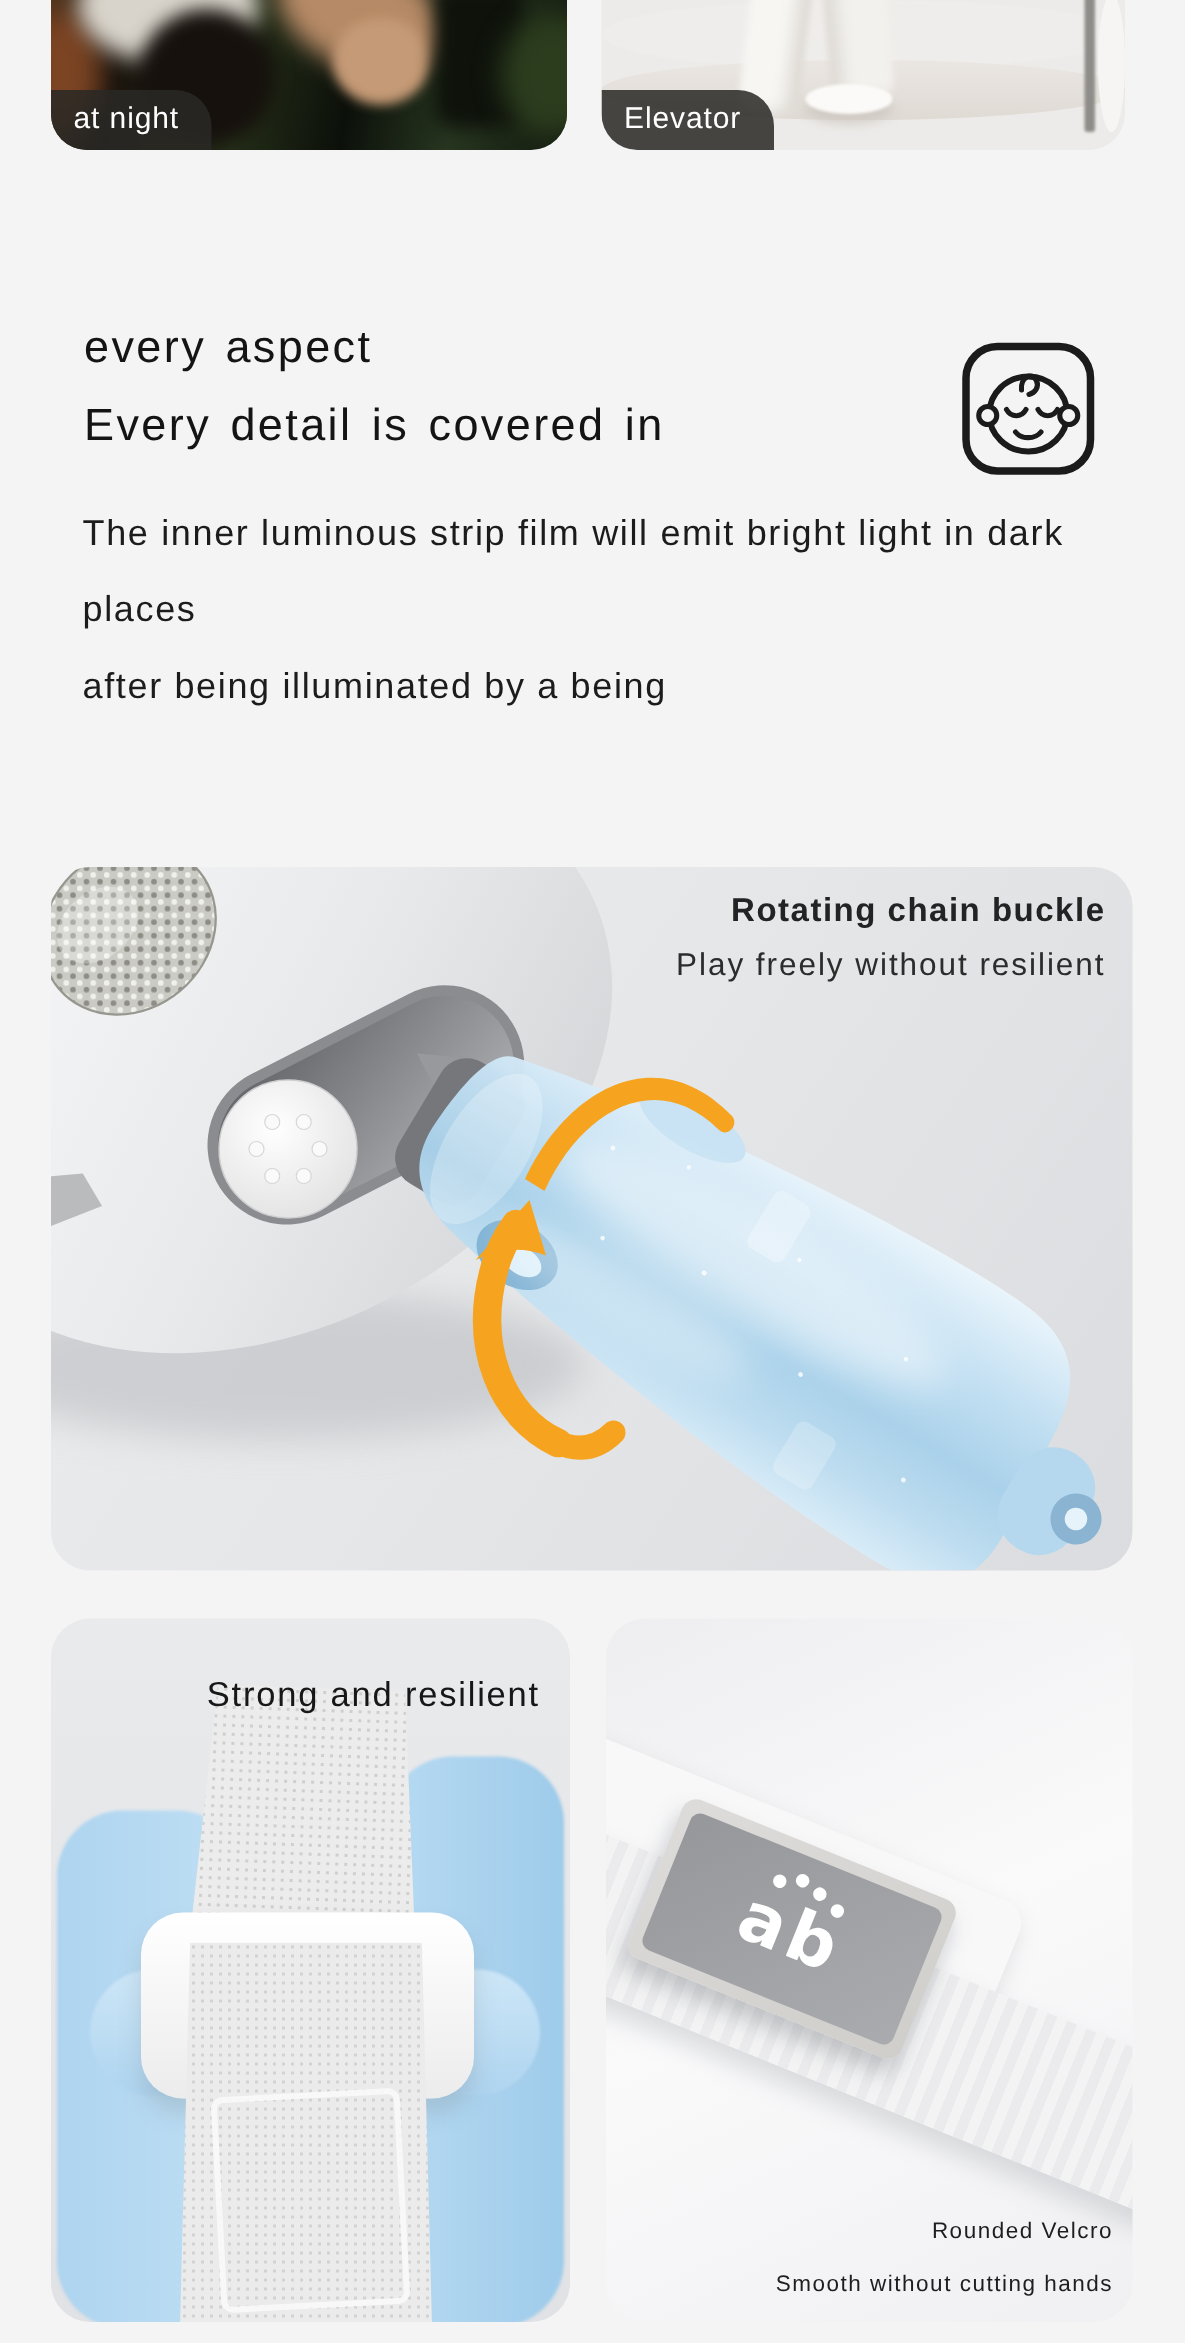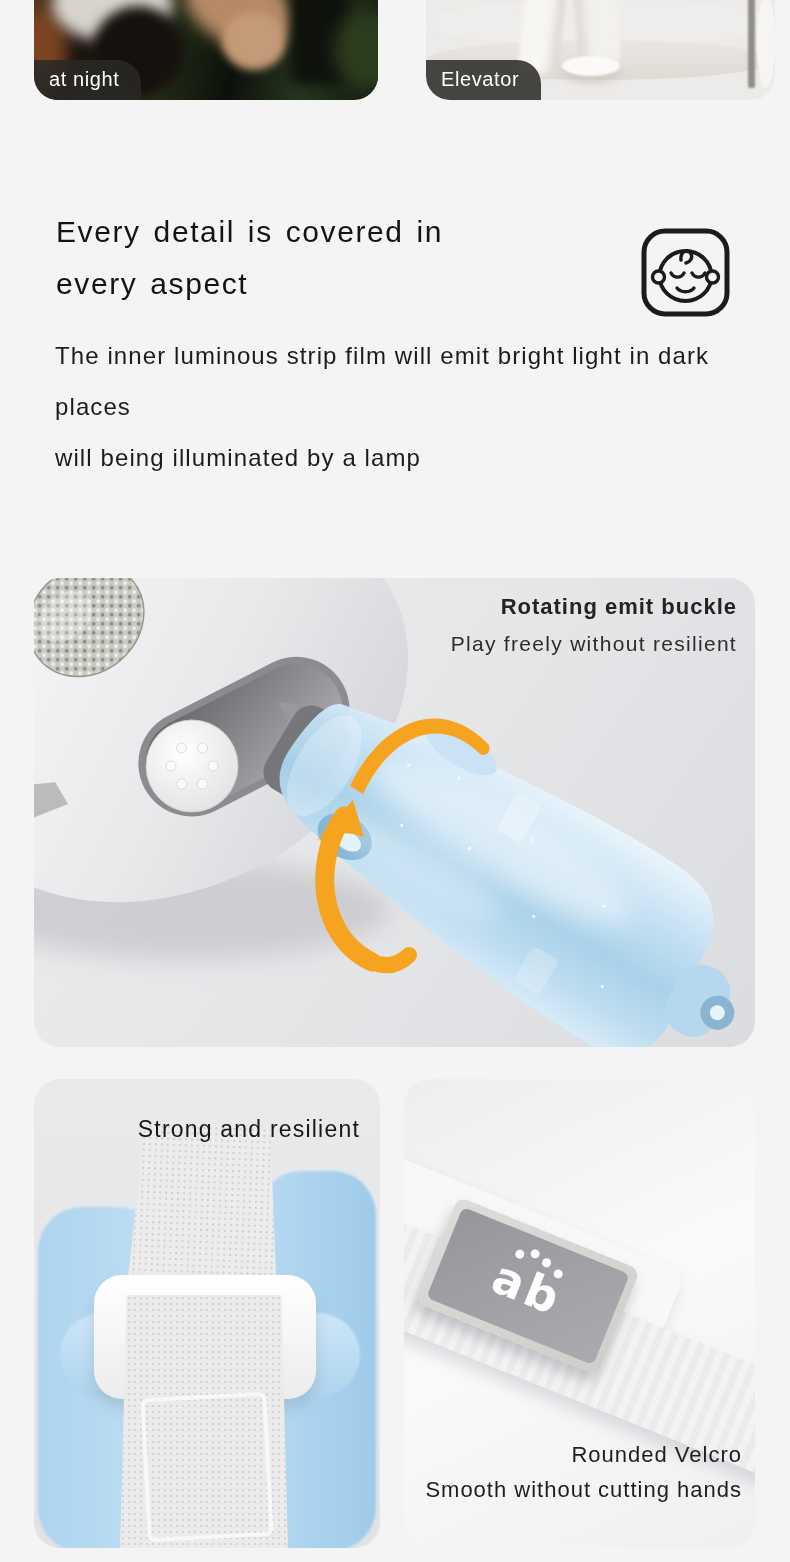--- a/index.html
+++ b/index.html
@@ -2,21 +2,21 @@
 <html><head>
 <meta charset="utf-8">
 <style>
   html,body{margin:0;padding:0;}
   body{width:790px;height:1562px;background:#f4f4f5;font-family:"Liberation Sans",sans-serif;overflow:hidden;}
   .page{position:relative;width:790px;height:1562px;background:#f4f4f5;overflow:hidden;}
 
   
   .scene-card{position:absolute;top:0;height:100px;border-radius:0 0 24px 24px;overflow:hidden;}
   .scene-night{left:34px;width:344px;background:linear-gradient(100deg,#52351d 0%,#1a140e 14%,#242e18 38%,#0c100a 58%,#273620 78%,#131a0f 100%);}
-  .scene-elev{left:426px;width:349px;background:#edebe9;}
+  .scene-elev{left:401px;width:349px;background:#edebe9;}
   .blob{position:absolute;border-radius:50%;}
   .scene-badge{position:absolute;left:0;bottom:0;background:rgba(42,41,37,.86);color:#fff;
     font-size:20px;font-weight:500;letter-spacing:.6px;padding:8px 22px 10px 15px;
     border-radius:0 24px 0 22px;line-height:22px;}
   
   .n-shirt{left:18px;top:-34px;width:120px;height:76px;background:#d9d4cb;filter:blur(7px);}
   .n-pants{left:58px;top:6px;width:92px;height:90px;background:#16110d;filter:blur(6px);}
   .n-arm{left:148px;top:-28px;width:118px;height:74px;background:#b68a66;filter:blur(8px);transform:rotate(24deg);}
   .n-fist{left:188px;top:12px;width:64px;height:58px;background:#c59a76;filter:blur(4px);}
   .n-bokeh1{left:256px;top:-10px;width:60px;height:95px;background:#0e120b;filter:blur(6px);border-radius:12px;}
@@ -44,21 +44,21 @@
     background:linear-gradient(125deg,#ededef 0%,#e6e7e9 45%,#dadcdf 100%);}
   .buckle-caption{position:absolute;top:15px;right:18px;text-align:right;z-index:5;}
   .cap-title{font-size:22px;font-weight:700;letter-spacing:1px;color:#232323;line-height:28px;}
   .cap-sub{font-size:21px;font-weight:400;letter-spacing:1.3px;color:#2c2c2c;line-height:28px;margin-top:9px;}
 
   
   .webbing-card{left:34px;top:1079px;width:346px;height:469px;background:linear-gradient(180deg,#e9eaec,#e0e2e5);}
   .velcro-card{left:404px;top:1079px;width:351px;height:469px;background:linear-gradient(155deg,#eeeef0 0%,#fafafb 48%,#f0f0f2 100%);}
   .web-title{position:absolute;top:26px;right:20px;text-align:right;z-index:6;font-size:23px;font-weight:500;
     letter-spacing:1.2px;color:#171717;line-height:49px;}
-  .velcro-caption{position:absolute;bottom:41px;right:13px;text-align:right;z-index:6;font-size:22px;
+  .velcro-caption{position:absolute;bottom:8px;right:13px;text-align:right;z-index:6;font-size:15px;
     letter-spacing:1px;color:#1e1e1e;line-height:35px;font-weight:400;}
 
   
   .wb{position:absolute;}
   .wb-pad-l{left:4px;top:128px;width:124px;height:345px;background:linear-gradient(90deg,#aed4ef,#bfdff4);border-radius:44px;filter:blur(1px);}
   .wb-pad-r{left:224px;top:92px;width:118px;height:380px;background:linear-gradient(90deg,#b7daf2,#9ecbea);border-radius:44px;filter:blur(1px);}
   .wb-roll{left:26px;top:234px;width:300px;height:84px;background:linear-gradient(180deg,#cde6f7,#aed4ef);border-radius:42px;filter:blur(1px);}
   .wb-strap-top{left:92px;top:46px;width:156px;height:206px;
     background:radial-gradient(#cfcfcf 1.2px,transparent 1.3px) 0 0/6px 6px,#ececec;
     clip-path:polygon(10% 0,90% 0,100% 100%,0 100%);transform:rotate(2deg);}
@@ -110,38 +110,38 @@
     <div class="blob e-floor"></div>
     <div class="blob e-door"></div>
     <div class="blob e-door2"></div>
     <div class="blob e-leg1"></div>
     <div class="blob e-leg2"></div>
     <div class="blob e-shoe"></div>
     <div class="scene-badge">Elevator</div>
   </div>
 
   <div class="title">
+    <div>every aspect</div>
     <div>Every detail is covered in</div>
-    <div>every aspect</div>
   </div>
 
   <svg class="baby-ic" viewBox="0 0 91 91">
     <rect x="4" y="4" width="83" height="83" rx="21" fill="none" stroke="#1b1b1b" stroke-width="5"></rect>
     <ellipse cx="45.5" cy="49" rx="26" ry="25" fill="none" stroke="#1b1b1b" stroke-width="4"></ellipse>
     <circle cx="18.5" cy="50" r="6" fill="#f4f4f5" stroke="#1b1b1b" stroke-width="3.4"></circle>
     <circle cx="72.5" cy="50" r="6" fill="#f4f4f5" stroke="#1b1b1b" stroke-width="3.4"></circle>
     <path d="M41,33 c-1,-8 7,-13 10,-6 c2,4 -1,8 -5,9" fill="none" stroke="#1b1b1b" stroke-width="3.4" stroke-linecap="round"></path>
     <path d="M31,46 c3,5.5 10,5.5 13,0" fill="none" stroke="#1b1b1b" stroke-width="3.4" stroke-linecap="round"></path>
     <path d="M52,46 c3,5.5 10,5.5 13,0" fill="none" stroke="#1b1b1b" stroke-width="3.4" stroke-linecap="round"></path>
     <path d="M37,61 c4,5 13,5 17,0" fill="none" stroke="#1b1b1b" stroke-width="3.4" stroke-linecap="round"></path>
   </svg>
 
   <div class="subtitle">
     <div>The inner luminous strip film will emit bright light in dark places</div>
-    <div>will being illuminated by a lamp</div>
+    <div>after being illuminated by a being</div>
   </div>
 
   <div class="card buckle-card">
     <svg class="art-svg" width="721" height="469" viewBox="0 0 721 469">
       <defs>
         <linearGradient id="devGrad" x1="0" y1="0" x2="1" y2="1">
           <stop offset="0" stop-color="#fbfbfc"></stop>
             <stop offset=".55" stop-color="#e8e9eb"></stop>
             <stop offset="1" stop-color="#cfd0d3"></stop>
         </linearGradient>
@@ -229,21 +229,21 @@
 
       <g fill="#f6a41f">
         <path d="M316,208 C344,148 404,114 454,166 C459,172 451,181 445,175 C403,134 354,162 329,216 Z"></path>
         <path d="M338,384 C300,366 282,320 295,270 C298,257 304,246 310,238" fill="none" stroke="#f6a41f" stroke-width="19" stroke-linecap="round"></path>
         <path d="M336,383 C351,390 364,388 375,377" fill="none" stroke="#f6a41f" stroke-width="16" stroke-linecap="round"></path>
         <path d="M319,222 L283,262 Q307,250 330,259 Z"></path>
       </g>
     </svg>
 
     <div class="buckle-caption">
-      <div class="cap-title">Rotating emit buckle</div>
+      <div class="cap-title">Rotating chain buckle</div>
       <div class="cap-sub">Play freely without resilient</div>
     </div>
   </div>
 
   <div class="card webbing-card">
     <div class="wb wb-pad-l"></div>
     <div class="wb wb-pad-r"></div>
     <div class="wb wb-roll"></div>
     <div class="wb wb-strap-top"></div>
     <div class="wb wb-slider"></div>

